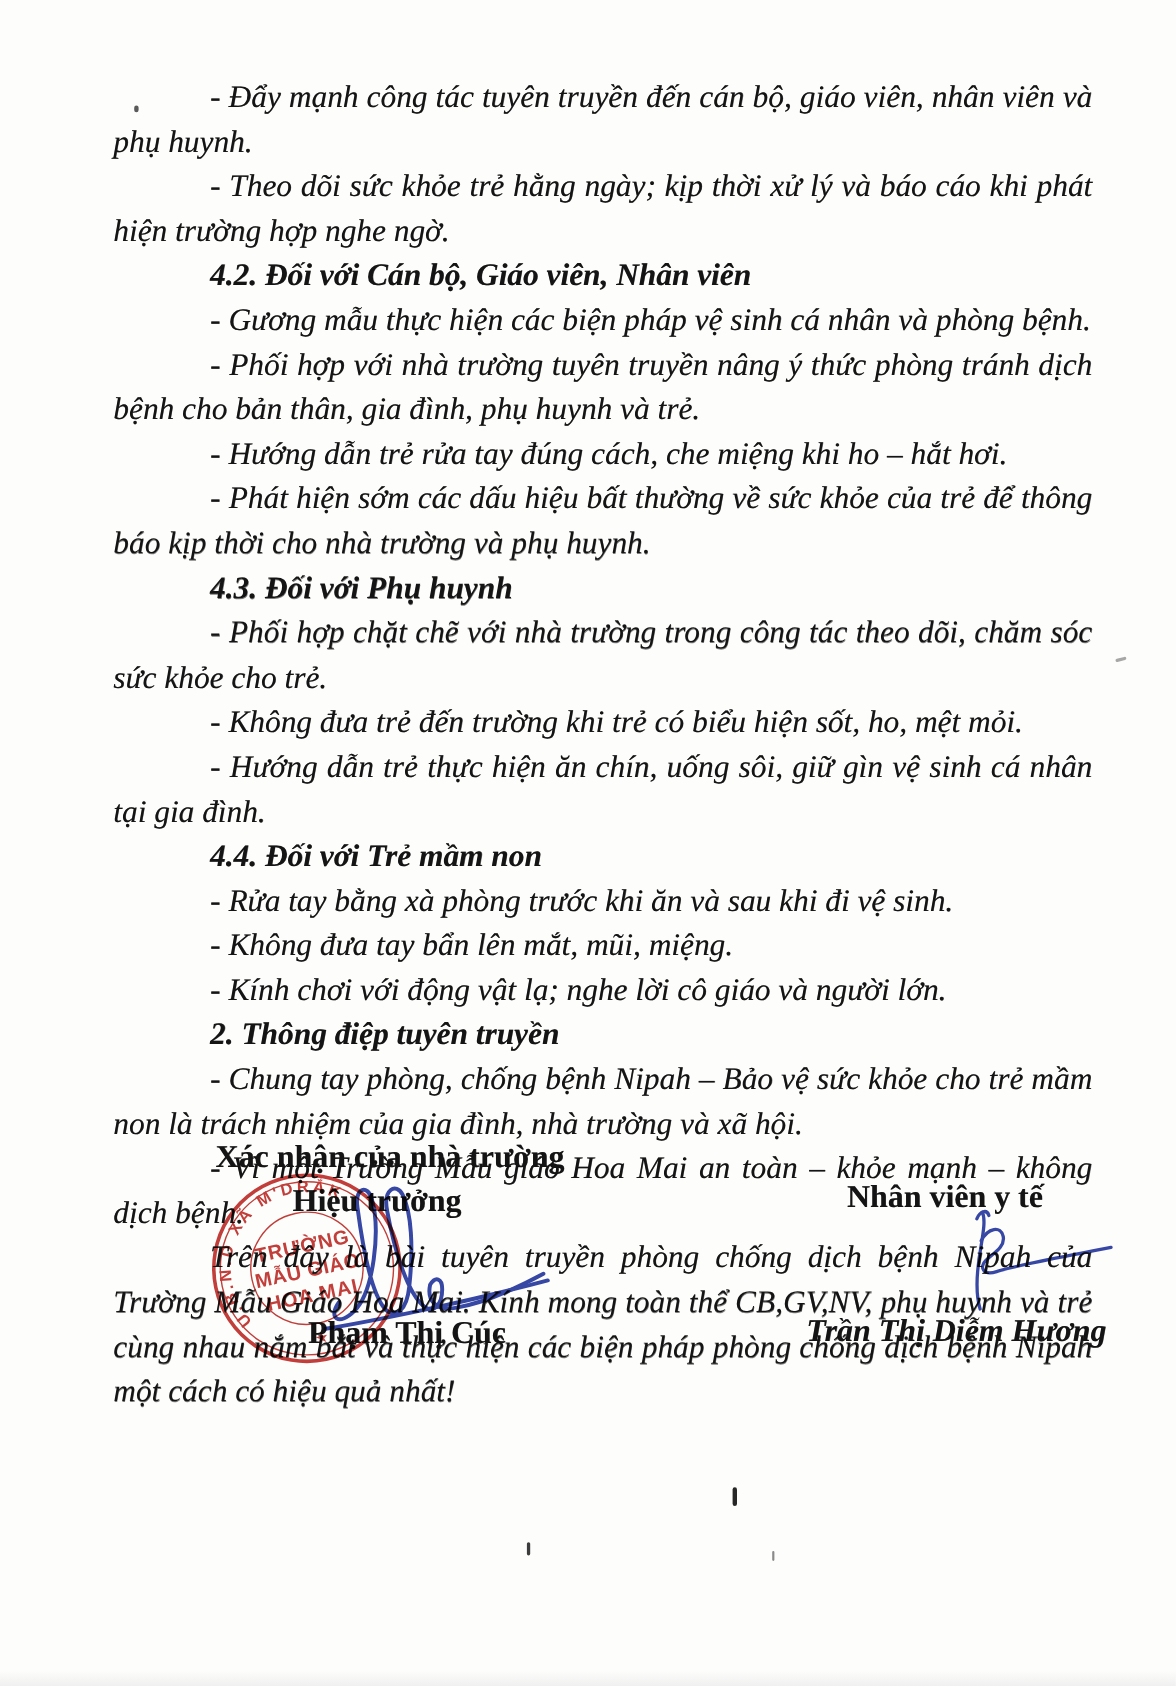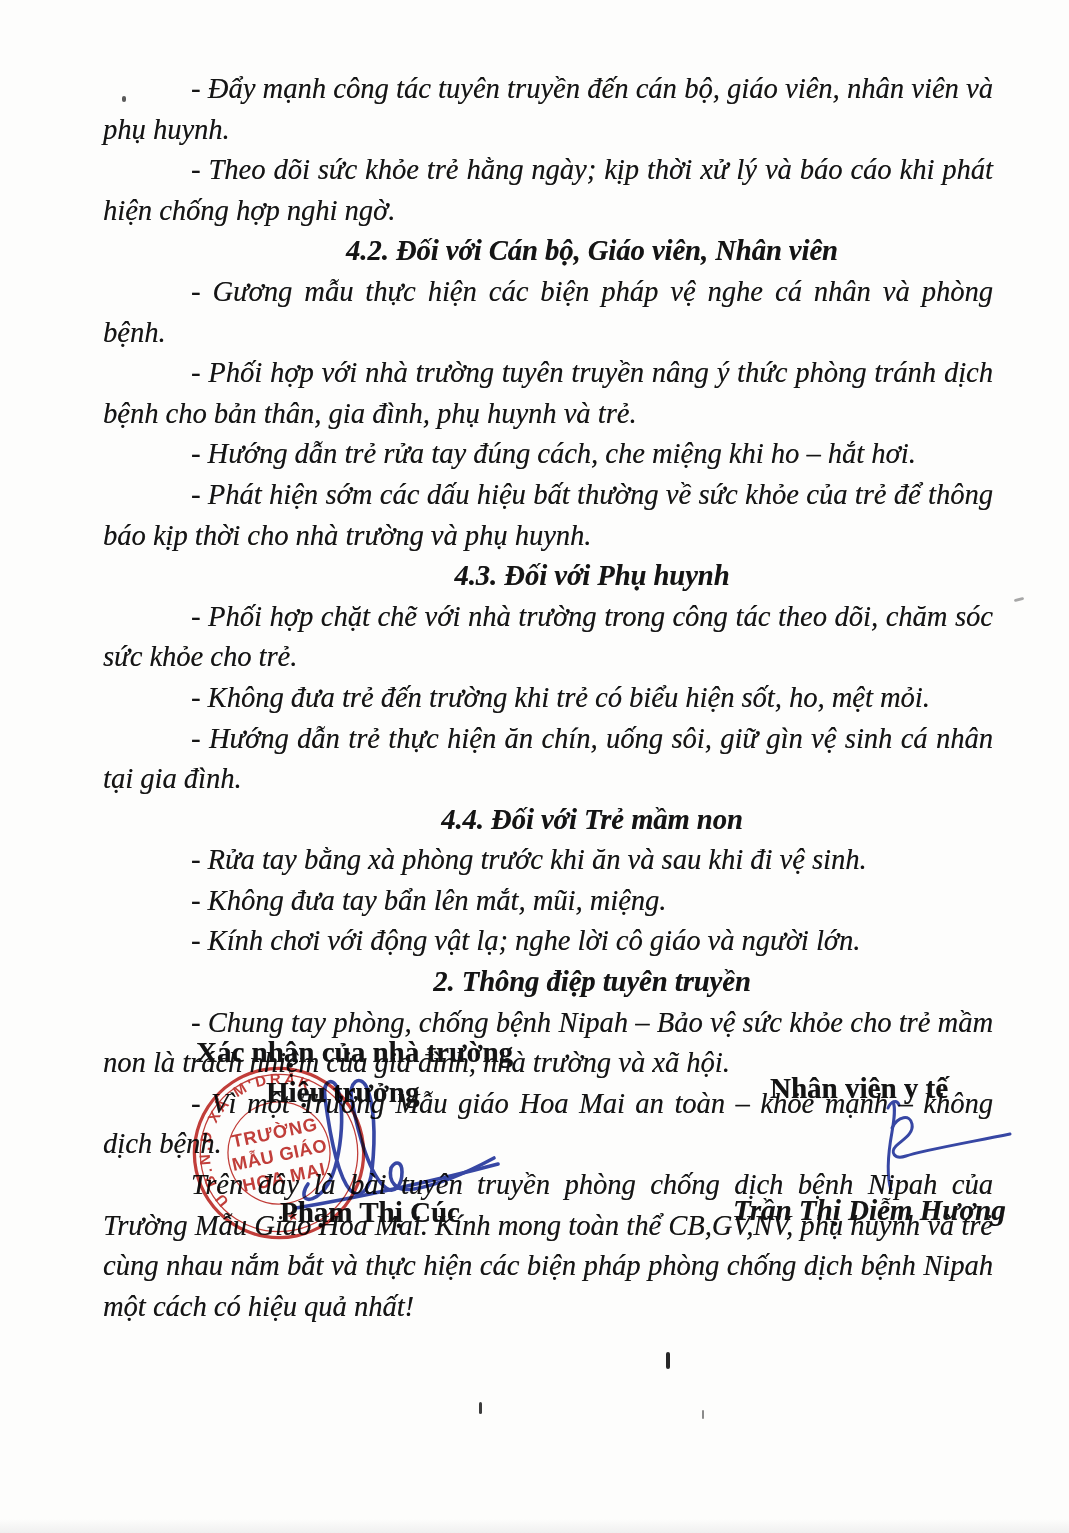--- a/index.html
+++ b/index.html
@@ -22,21 +22,21 @@
     text-shadow: 0.25px 0.25px 0.45px rgba(20,20,20,0.55);
   }
   .para {
     margin: 0;
     text-indent: 88px;
     text-align: justify;
     font-style: italic;
   }
   .para.heading {
     font-weight: bold;
-    text-align: center;
+    text-align: left;
   }
 
   
   .sig-label {
     position: absolute;
     font-weight: bold;
     font-size: 29px;
     white-space: nowrap;
     text-shadow: 0.25px 0.25px 0.45px rgba(20,20,20,0.55);
   }
@@ -78,23 +78,23 @@
     background: linear-gradient(to bottom, rgba(120,120,128,0) 0%, rgba(120,120,128,0.10) 100%);
   }
 </style>
 </head>
 <body>
 
 <div class="page">
 
   <div class="text-block">
     <p class="para">- Đẩy mạnh công tác tuyên truyền đến cán bộ, giáo viên, nhân viên và phụ huynh.</p>
-    <p class="para">- Theo dõi sức khỏe trẻ hằng ngày; kịp thời xử lý và báo cáo khi phát hiện chống hợp nghi ngờ.</p>
+    <p class="para">- Theo dõi sức khỏe trẻ hằng ngày; kịp thời xử lý và báo cáo khi phát hiện trường hợp nghe ngờ.</p>
     <p class="para heading">4.2. Đối với Cán bộ, Giáo viên, Nhân viên</p>
-    <p class="para">- Gương mẫu thực hiện các biện pháp vệ nghe cá nhân và phòng bệnh.</p>
+    <p class="para">- Gương mẫu thực hiện các biện pháp vệ sinh cá nhân và phòng bệnh.</p>
     <p class="para">- Phối hợp với nhà trường tuyên truyền nâng ý thức phòng tránh dịch bệnh cho bản thân, gia đình, phụ huynh và trẻ.</p>
     <p class="para">- Hướng dẫn trẻ rửa tay đúng cách, che miệng khi ho – hắt hơi.</p>
     <p class="para">- Phát hiện sớm các dấu hiệu bất thường về sức khỏe của trẻ để thông báo kịp thời cho nhà trường và phụ huynh.</p>
     <p class="para heading">4.3. Đối với Phụ huynh</p>
     <p class="para">- Phối hợp chặt chẽ với nhà trường trong công tác theo dõi, chăm sóc sức khỏe cho trẻ.</p>
     <p class="para">- Không đưa trẻ đến trường khi trẻ có biểu hiện sốt, ho, mệt mỏi.</p>
     <p class="para">- Hướng dẫn trẻ thực hiện ăn chín, uống sôi, giữ gìn vệ sinh cá nhân tại gia đình.</p>
     <p class="para heading">4.4. Đối với Trẻ mầm non</p>
     <p class="para">- Rửa tay bằng xà phòng trước khi ăn và sau khi đi vệ sinh.</p>
     <p class="para">- Không đưa tay bẩn lên mắt, mũi, miệng.</p>

